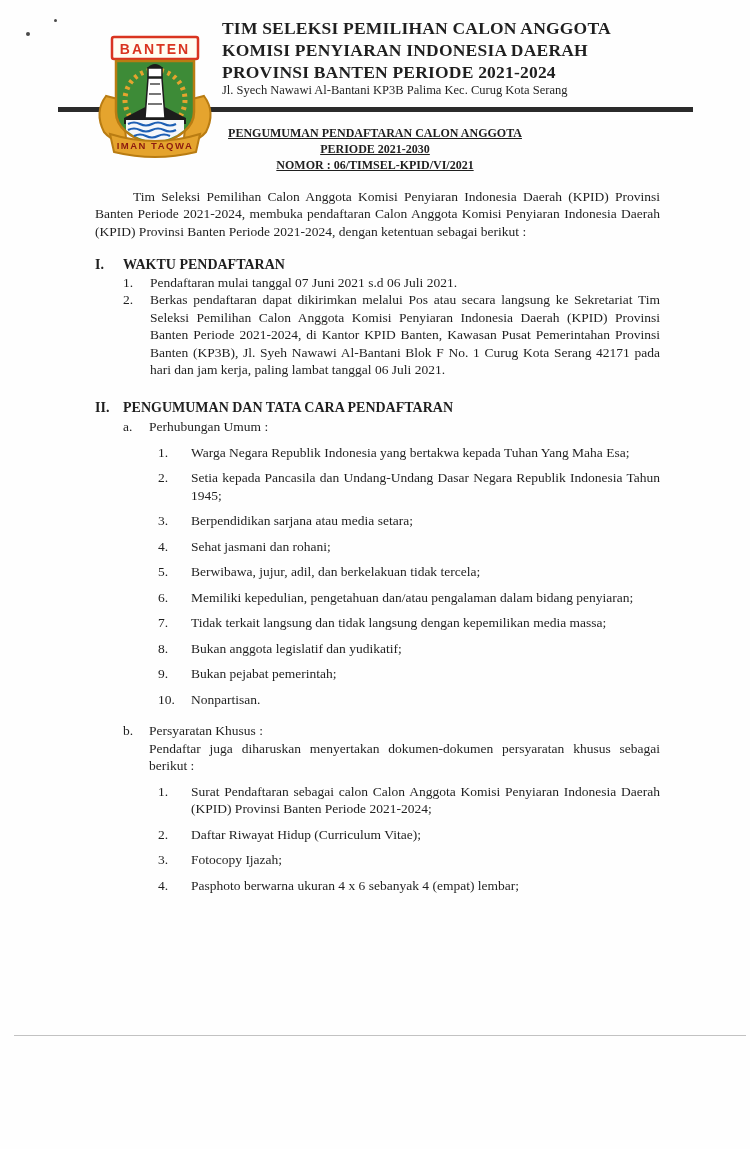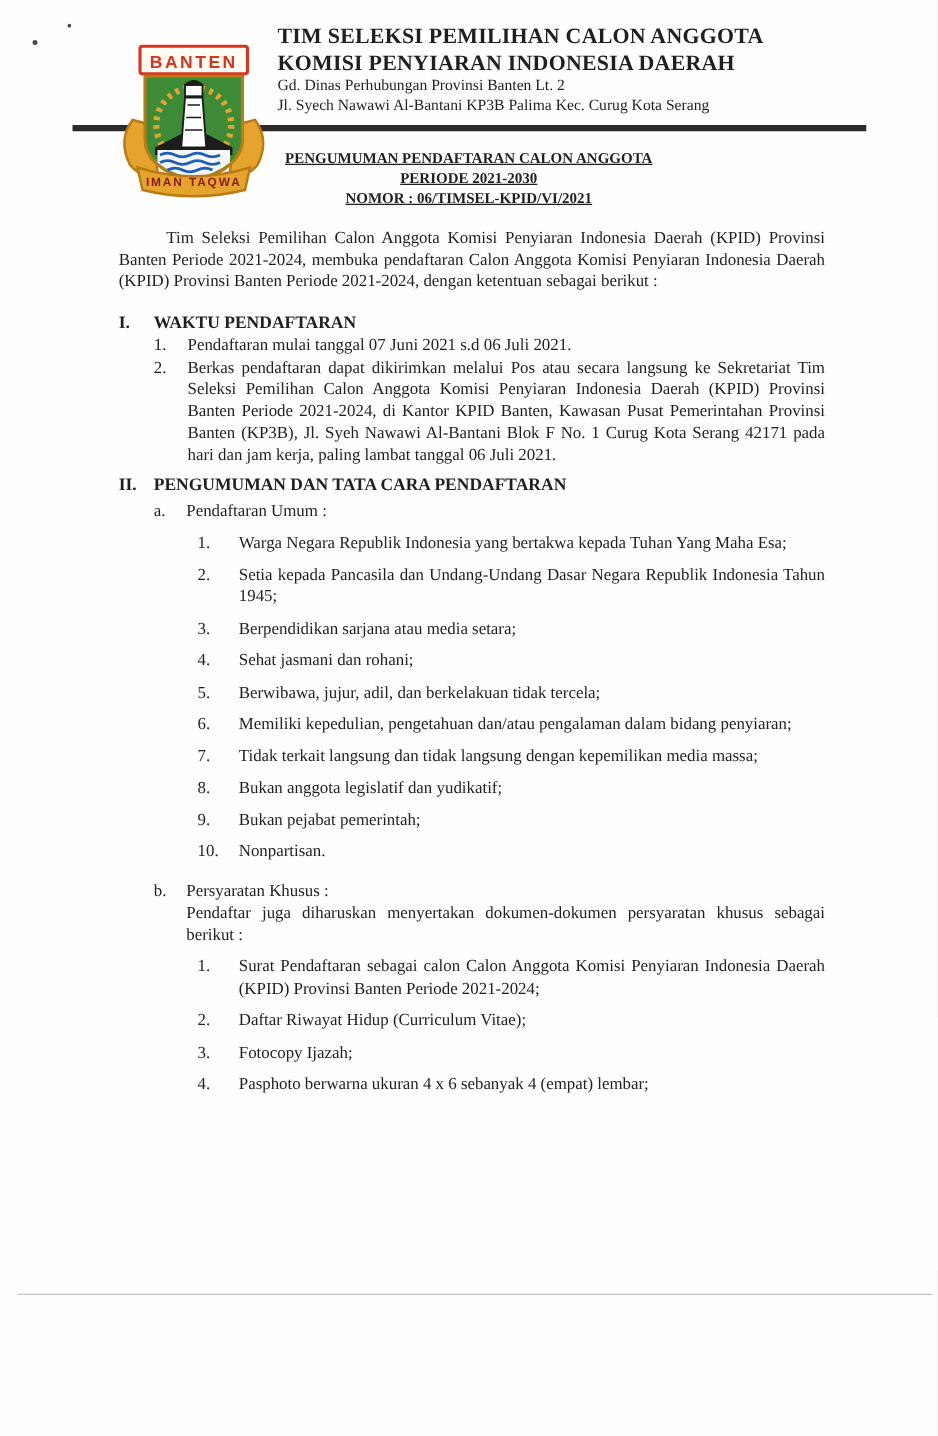--- a/index.html
+++ b/index.html
@@ -83,21 +83,21 @@
       <line x1="57" y1="60" x2="69" y2="60" stroke="#1c1c1c" stroke-width="1.2"></line>
       <line x1="56" y1="70" x2="70" y2="70" stroke="#1c1c1c" stroke-width="1.2"></line>
 
       <path d="M18 100 Q63 114 108 100 L104 118 Q63 128 22 118 Z" fill="#e5a42e" stroke="#b97c12" stroke-width="2"></path>
       <text x="63" y="115" text-anchor="middle" font-family="Liberation Sans, sans-serif" font-size="9.5" font-weight="bold" fill="#8c1a10" letter-spacing="1.5">IMAN TAQWA</text>
     </svg>
 
     <div class="header-text">
       <div class="org-line">TIM SELEKSI PEMILIHAN CALON ANGGOTA</div>
       <div class="org-line">KOMISI PENYIARAN INDONESIA DAERAH</div>
-      <div class="addr-line">Gd. Dinas Perhubungan Provinsi Banten Lt. 2</div>
+      <div class="org-line">PROVINSI BANTEN PERIODE 2021-2024</div>
       <div class="addr-line">Jl. Syech Nawawi Al-Bantani KP3B Palima Kec. Curug Kota Serang</div>
     </div>
   </div>
 
   <div class="rule"></div>
 
   <div class="title-block">
     <div class="title-line">PENGUMUMAN PENDAFTARAN CALON ANGGOTA</div>
     <div class="title-line">PERIODE 2021-2030</div>
     <div class="title-line">NOMOR : 06/TIMSEL-KPID/VI/2021</div>
@@ -117,29 +117,29 @@
           <span class="num">1.</span>
           <span class="txt">Pendaftaran mulai tanggal 07 Juni 2021 s.d 06 Juli 2021.</span>
         </div>
         <div class="li">
           <span class="num">2.</span>
           <span class="txt">Berkas pendaftaran dapat dikirimkan melalui Pos atau secara langsung ke Sekretariat Tim Seleksi Pemilihan Calon Anggota Komisi Penyiaran Indonesia Daerah (KPID) Provinsi Banten Periode 2021-2024, di Kantor KPID Banten, Kawasan Pusat Pemerintahan Provinsi Banten (KP3B), Jl. Syeh Nawawi Al-Bantani Blok F No. 1 Curug Kota Serang 42171 pada hari dan jam kerja, paling lambat tanggal 06 Juli 2021.</span>
         </div>
       </div>
     </div>
 
-    <div class="section" style="margin-top:8px;">
+    <div class="section" style="margin-top:20px;">
       <div class="sec-head">
         <span class="num">II.</span>
         <span>PENGUMUMAN DAN TATA CARA PENDAFTARAN</span>
       </div>
 
       <div class="sub-head">
         <span class="num">a.</span>
-        <span>Pendaftaran Umum :</span>
+        <span>Perhubungan Umum :</span>
       </div>
       <div class="li l2">
         <span class="num">1.</span>
         <span class="txt">Warga Negara Republik Indonesia yang bertakwa kepada Tuhan Yang Maha Esa;</span>
       </div>
       <div class="li l2">
         <span class="num">2.</span>
         <span class="txt">Setia kepada Pancasila dan Undang-Undang Dasar Negara Republik Indonesia Tahun 1945;</span>
       </div>
       <div class="li l2">

